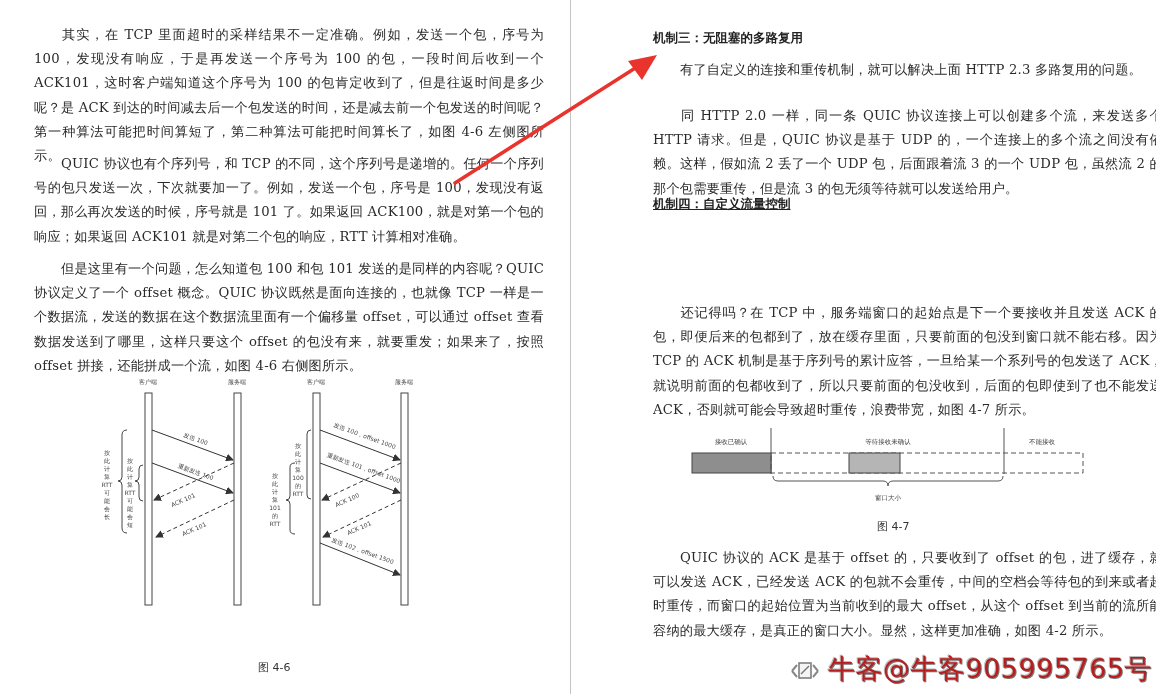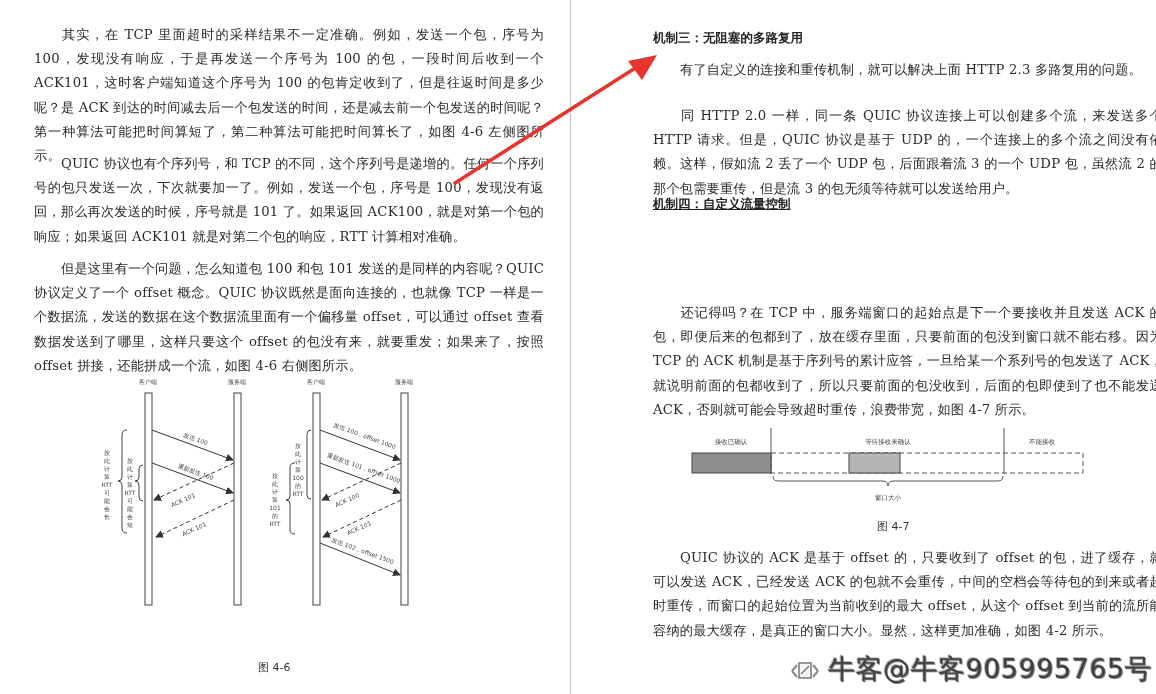--- a/index.html
+++ b/index.html
@@ -8,21 +8,21 @@
   .page { position:absolute; top:0; height:694px; background:#fff; }
   #page-left { left:0; width:570px; }
   #page-right { left:588px; width:585px; }
   .divider { position:absolute; left:570px; top:0; width:1px; height:694px; background:#c4c4c4; }
   .para { position:absolute; font-size:13.2px; line-height:24.2px; letter-spacing:0.2px; text-align:justify; color:#2a2a2a; }
   .para .ind { display:inline-block; width:27px; }
   .heading { position:absolute; font-family:"DejaVu Sans","Liberation Sans",sans-serif; font-size:12.5px; font-weight:bold; color:#222; }
   .caption { position:absolute; font-family:"DejaVu Sans","Liberation Sans",sans-serif; font-size:11px; color:#333; }
   svg text { font-family:"DejaVu Sans","Liberation Sans",sans-serif; fill:#444; }
   .watermark { position:absolute; left:788px; top:651px; font-family:"DejaVu Sans","Liberation Sans",sans-serif;
-               font-size:27px; color:#404040; letter-spacing:0.5px;
+               font-size:27px; color:#b91c1c; letter-spacing:0.5px;
                text-shadow: 1px 1px 0 #777, -1px -1px 0 #bbb, 0 0 1px #888; white-space:nowrap; }
   .wm-icon { display:inline-block; vertical-align:middle; margin-right:6px; }
 </style>
 </head>
 <body>
 
 <div class="page" id="page-left">
   <div class="para" style="left:34px; top:23px; width:510px;"><span class="ind"></span><span>其实，在 TCP 里面超时的采样结果不一定准确。例如，发送一个包，序号为 100，发现没有响应，于是再发送一个序号为 100 的包，一段时间后收到一个 ACK101，这时客户端知道这个序号为 100 的包肯定收到了，但是往返时间是多少呢？是 ACK 到达的时间减去后一个包发送的时间，还是减去前一个包发送的时间呢？第一种算法可能把时间算短了，第二种算法可能把时间算长了，如图 4-6 左侧图所示。</span></div>
   <div class="para" style="left:34px; top:152px; width:510px;"><span class="ind"></span><span>QUIC 协议也有个序列号，和 TCP 的不同，这个序列号是递增的。任何一个序列号的包只发送一次，下次就要加一了。例如，发送一个包，序号是 100，发现没有返回，那么再次发送的时候，序号就是 101 了。如果返回 ACK100，就是对第一个包的响应；如果返回 ACK101 就是对第二个包的响应，RTT 计算相对准确。</span></div>
   <div class="para" style="left:34px; top:257px; width:510px;"><span class="ind"></span><span>但是这里有一个问题，怎么知道包 100 和包 101 发送的是同样的内容呢？QUIC 协议定义了一个 offset 概念。QUIC 协议既然是面向连接的，也就像 TCP 一样是一个数据流，发送的数据在这个数据流里面有一个偏移量 offset，可以通过 offset 查看数据发送到了哪里，这样只要这个 offset 的包没有来，就要重发；如果来了，按照 offset 拼接，还能拼成一个流，如图 4-6 右侧图所示。</span></div>

